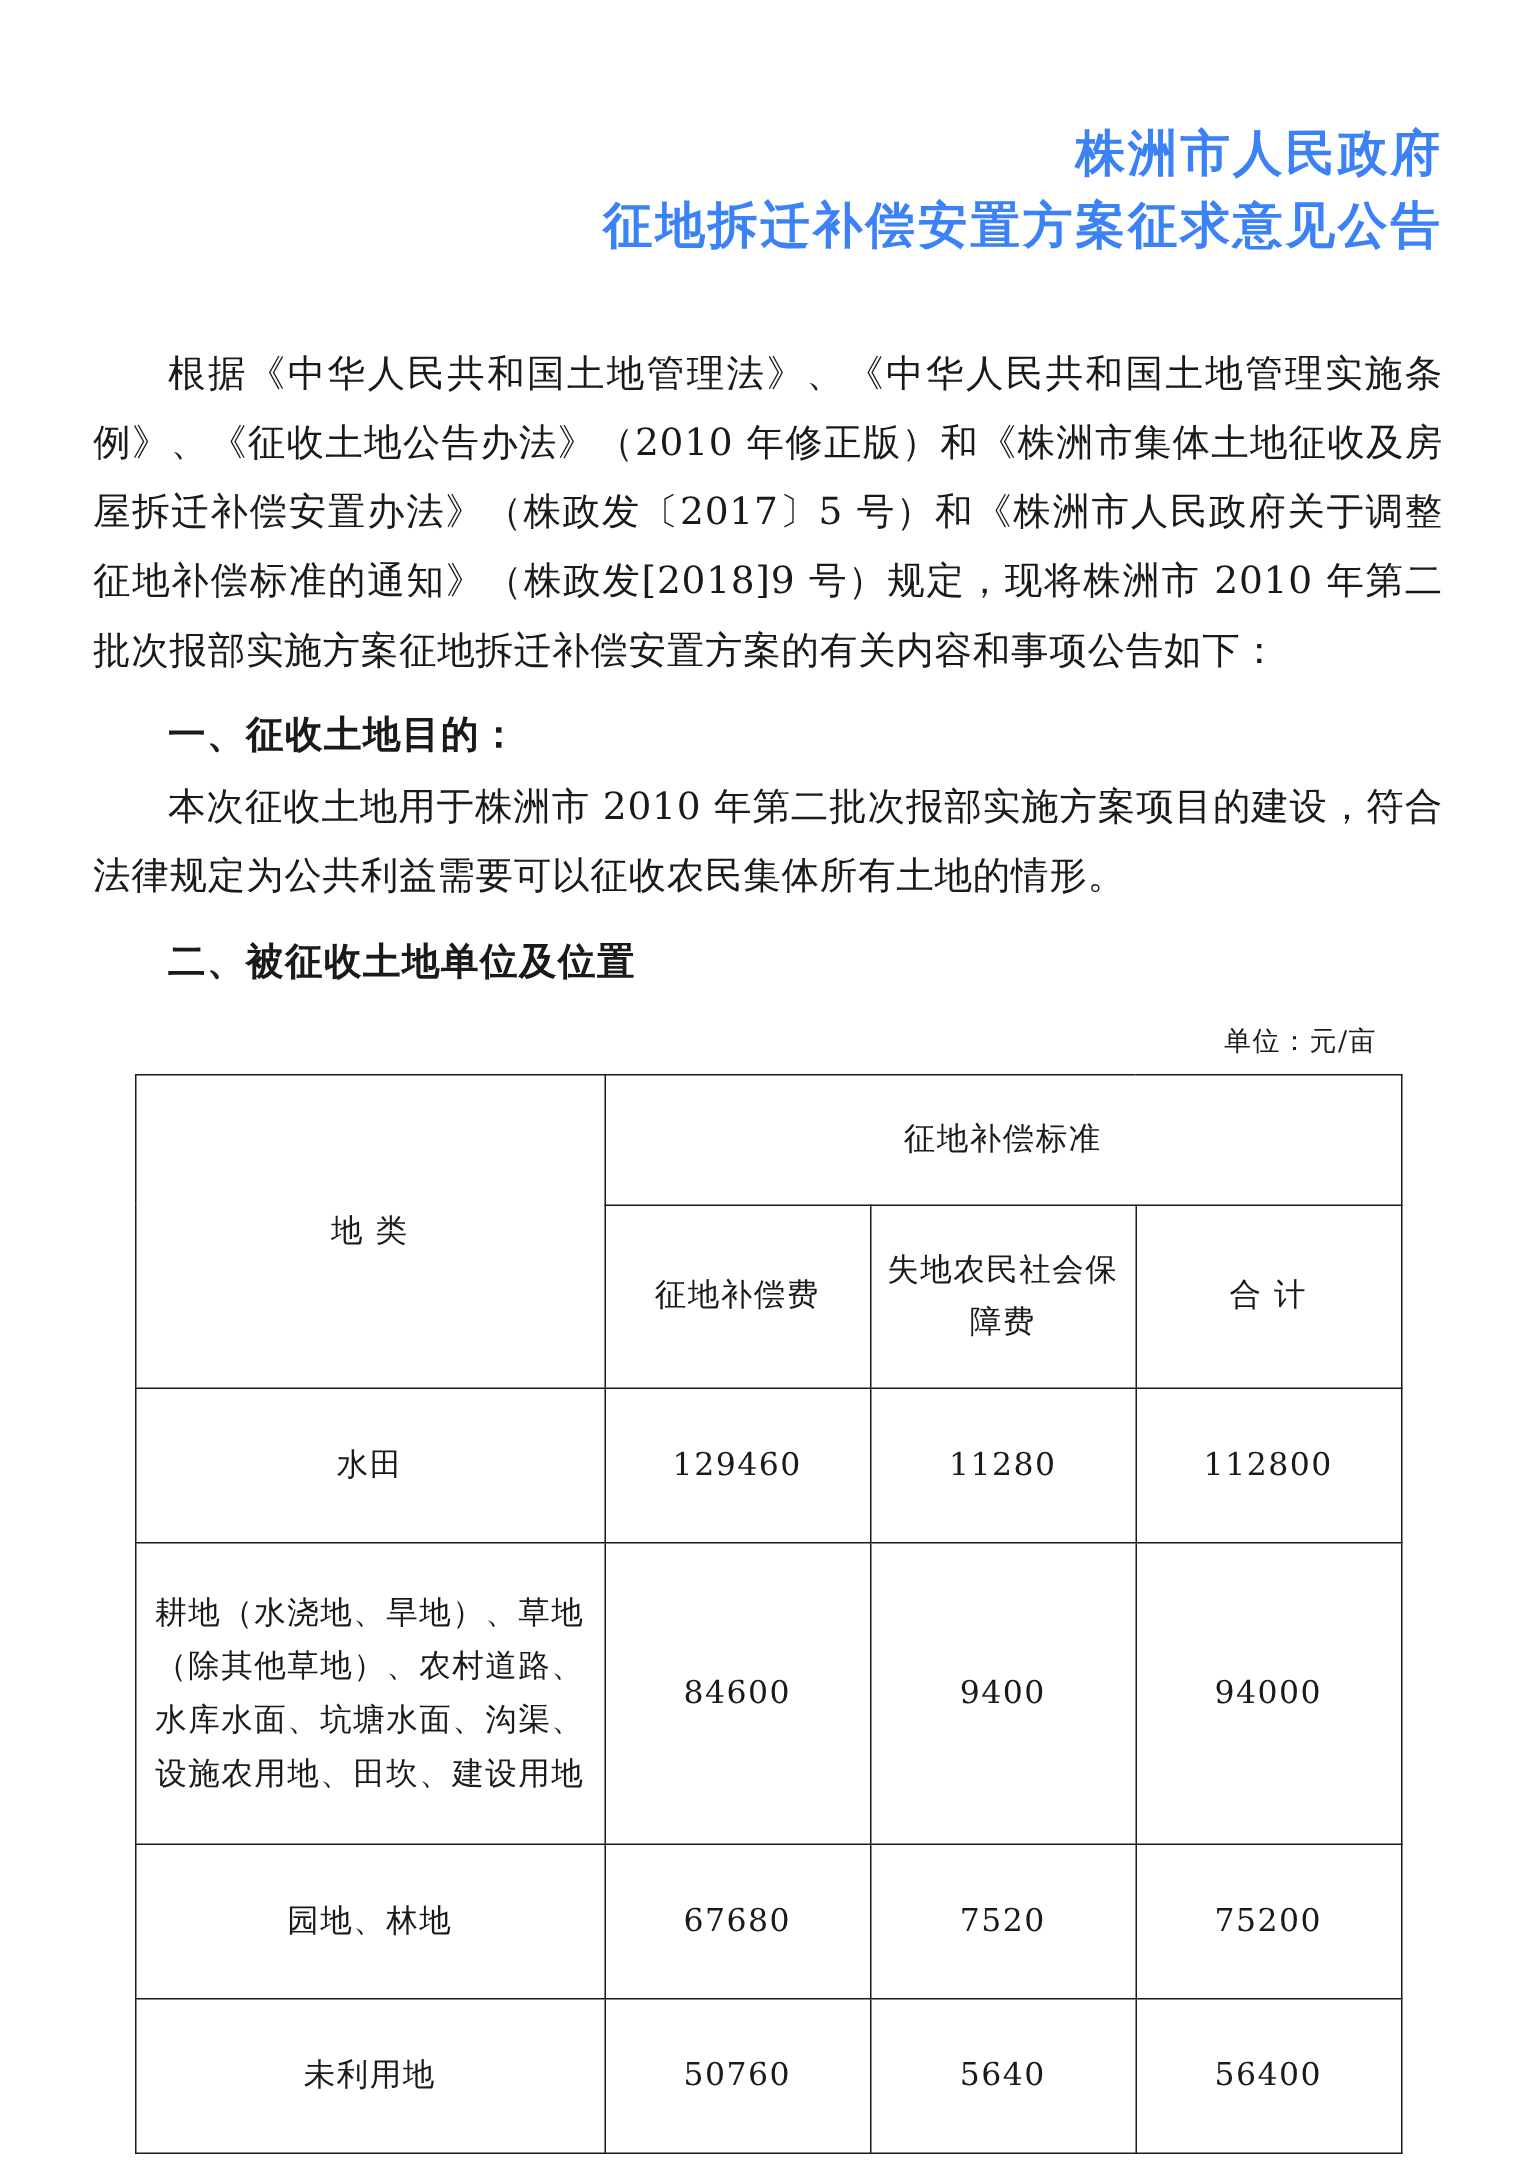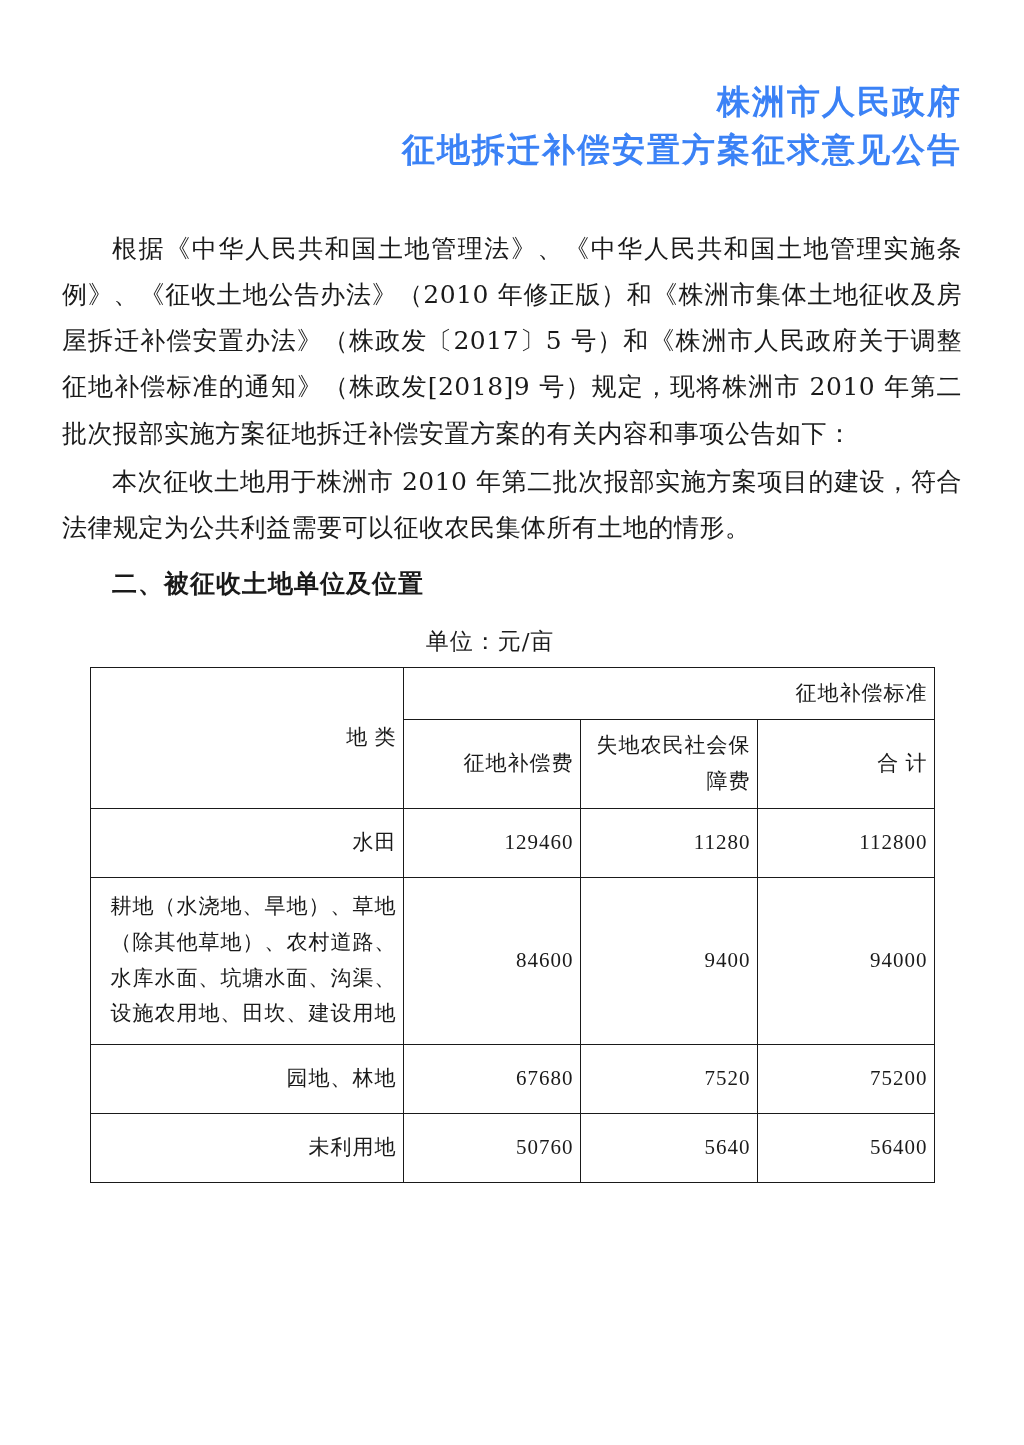--- a/index.html
+++ b/index.html
@@ -47,41 +47,40 @@
     text-indent: 2em;
     margin: 0 0 2px 0;
   }
   .section-heading {
     text-indent: 2em;
     font-weight: bold;
     margin: 10px 0 2px 0;
     letter-spacing: 1px;
   }
   .unit-line {
-    text-align: center;
-    font-size: 23px;
+    text-align: right;
+    font-size: 18px;
     margin: 18px 44px 10px 0;
     letter-spacing: 1px;
   }
   table.comp-table {
     border-collapse: collapse;
     width: 845px;
     margin: 0 auto;
     font-size: 21px;
     table-layout: fixed;
   }
   table.comp-table td, table.comp-table th {
     border: 1.6px solid #1a1a1a;
-    text-align: right;
+    text-align: center;
     vertical-align: middle;
-    padding: 8px 6px;
+    padding: 25px 6px;
     font-weight: normal;
     line-height: 1.7;
     letter-spacing: 1px;
-    font-family: Liberation Serif, serif;
   }
   .col-type { width: 300px; }
   .col-fee  { width: 185px; margin-left: 28px; }
   .col-soc  { width: 220px; margin-left: 26px; }
   .col-sum  { width: 140px; }
   .cell-multiline {
     text-align: center;
     line-height: 1.85;
     padding: 12px 14px;
     font-size: 21px;
@@ -96,20 +95,21 @@
 
   <div class="doc-title">
     <span class="line1">株洲市人民政府</span>
     <span class="line2">征地拆迁补偿安置方案征求意见公告</span>
   </div>
 
   <div class="body-text">
 
     <p class="para">根据《中华人民共和国土地管理法》、《中华人民共和国土地管理实施条例》、《征收土地公告办法》（2010 年修正版）和《株洲市集体土地征收及房屋拆迁补偿安置办法》（株政发〔2017〕5 号）和《株洲市人民政府关于调整征地补偿标准的通知》（株政发[2018]9 号）规定，现将株洲市 2010 年第二批次报部实施方案征地拆迁补偿安置方案的有关内容和事项公告如下：</p>
 
+    <p class="section-heading">一、征收土地目的：</p>
     <p class="para">本次征收土地用于株洲市 2010 年第二批次报部实施方案项目的建设，符合法律规定为公共利益需要可以征收农民集体所有土地的情形。</p>
 
     <p class="section-heading">二、被征收土地单位及位置</p>
 
   </div>
 
   <div class="unit-line">单位：元/亩</div>
 
   <table class="comp-table">
     <tbody>

